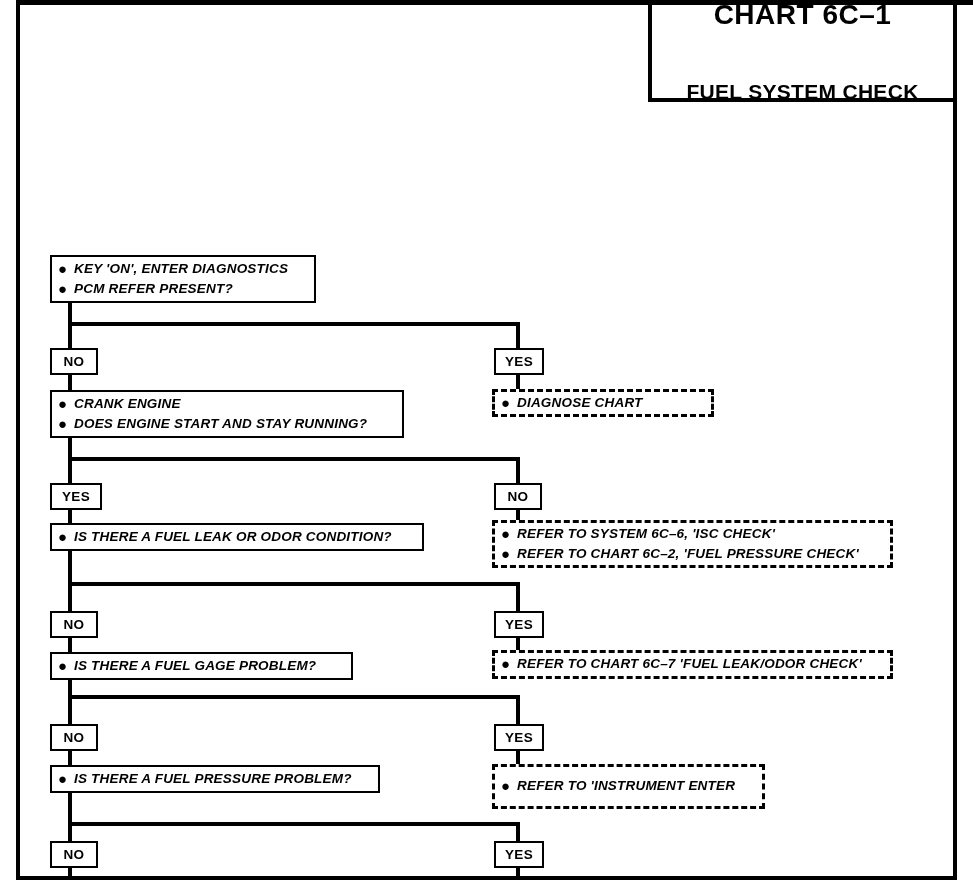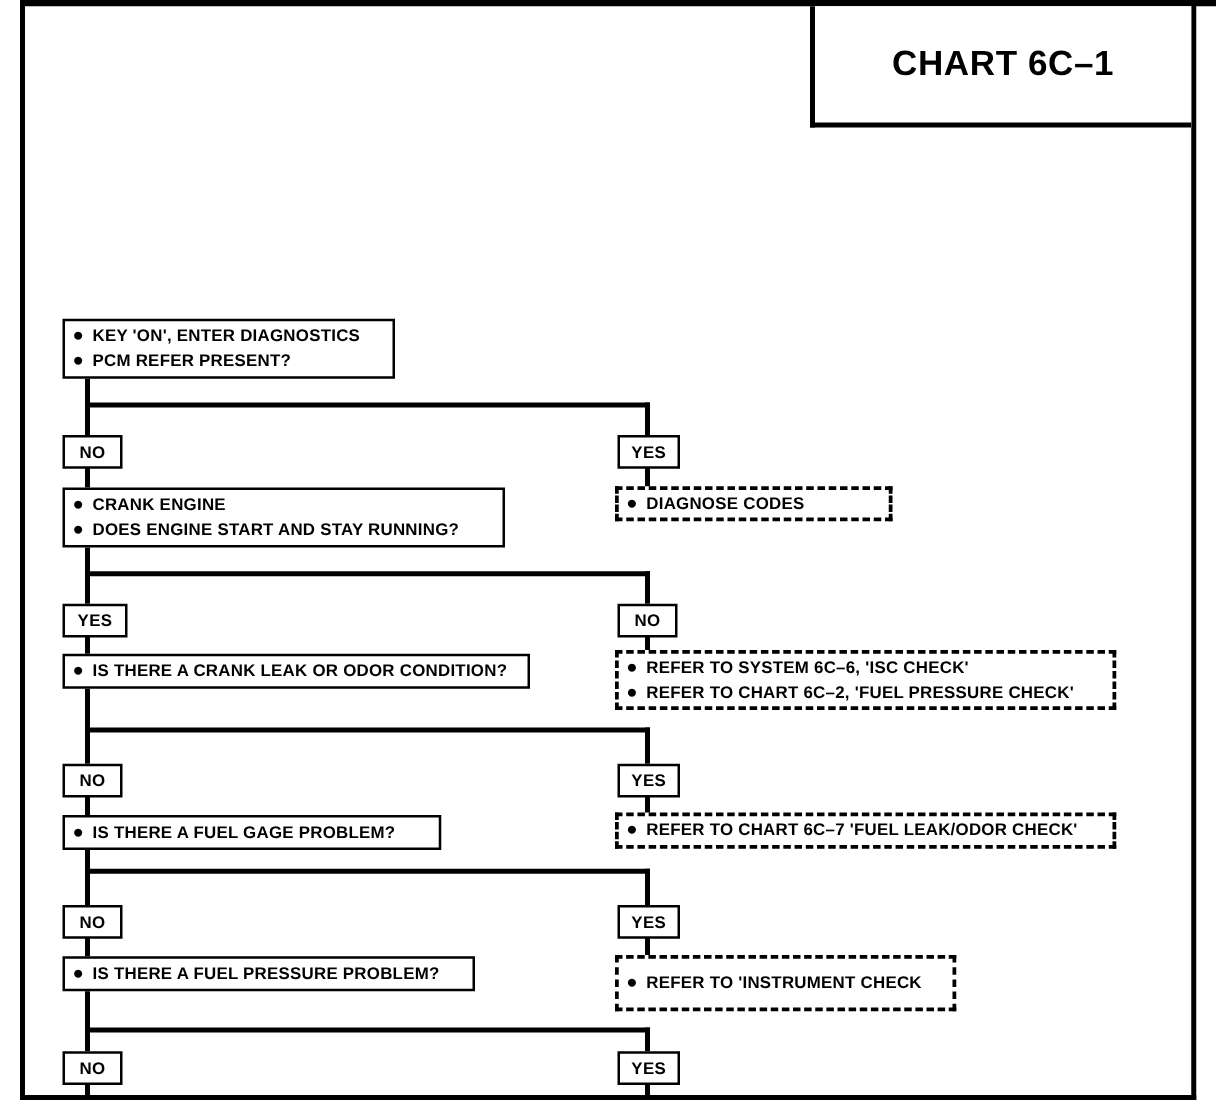--- a/index.html
+++ b/index.html
@@ -103,20 +103,21 @@
   }
   .bullet-line .dot {
     flex: 0 0 auto;
     width: 16px;
     text-align: left;
     font-size: 15px;
     line-height: 1.35;
   }
   .bullet-line .txt {
     flex: 1 1 auto;
+    font-style: italic;
   }
   .cont-line {
     font-size: 13.5px;
     font-weight: bold;
     letter-spacing: 0.2px;
     color: #000;
     line-height: 1.45;
     padding-left: 16px;
     white-space: nowrap;
   }
@@ -154,20 +155,21 @@
 
 <div id="page">
 
   <div class="frame-top"></div>
   <div class="frame-left"></div>
   <div class="frame-right"></div>
   <div class="frame-bottom"></div>
 
   <div class="title-box">
     <div class="title-main">CHART 6C–1</div>
+    <div class="title-sub">FUEL SYSTEM CHECK</div>
   </div>
 
   <div class="node" style="left:50px; top:255px; width:266px; height:48px;">
     <div class="bullet-line">
       <span class="dot">●</span>
       <span class="txt">KEY 'ON', ENTER DIAGNOSTICS</span>
     </div>
     <div class="bullet-line">
       <span class="dot">●</span>
       <span class="txt">PCM REFER PRESENT?</span>
@@ -192,39 +194,39 @@
     </div>
     <div class="bullet-line">
       <span class="dot">●</span>
       <span class="txt">DOES ENGINE START AND STAY RUNNING?</span>
     </div>
   </div>
 
   <div class="node dashed" style="left:492px; top:389px; width:222px; height:28px;">
     <div class="bullet-line">
       <span class="dot">●</span>
-      <span class="txt">DIAGNOSE CODES</span>
+      <span class="txt">DIAGNOSE CHART</span>
     </div>
   </div>
 
   <div class="v-line" style="left:68px; top:438px; height:23px;"></div>
   <div class="h-line" style="left:68px; top:457px; width:452px;"></div>
   <div class="v-line" style="left:68px; top:457px; height:28px;"></div>
   <div class="v-line" style="left:516px; top:457px; height:28px;"></div>
 
   <div class="chip" style="left:50px; top:483px; width:52px;">YES</div>
   <div class="chip" style="left:494px; top:483px; width:48px;">NO</div>
 
   <div class="v-line" style="left:68px; top:509px; height:15px;"></div>
   <div class="v-line" style="left:516px; top:509px; height:15px;"></div>
 
   <div class="node" style="left:50px; top:523px; width:374px; height:28px;">
     <div class="bullet-line">
       <span class="dot">●</span>
-      <span class="txt">IS THERE A CRANK LEAK OR ODOR CONDITION?</span>
+      <span class="txt">IS THERE A FUEL LEAK OR ODOR CONDITION?</span>
     </div>
   </div>
 
   <div class="node dashed" style="left:492px; top:520px; width:401px; height:48px;">
     <div class="bullet-line">
       <span class="dot">●</span>
       <span class="txt">REFER TO SYSTEM 6C–6, 'ISC CHECK'</span>
     </div>
     <div class="bullet-line">
       <span class="dot">●</span>
@@ -271,21 +273,21 @@
   <div class="node" style="left:50px; top:765px; width:330px; height:28px;">
     <div class="bullet-line">
       <span class="dot">●</span>
       <span class="txt">IS THERE A FUEL PRESSURE PROBLEM?</span>
     </div>
   </div>
 
   <div class="node dashed" style="left:492px; top:764px; width:273px; height:45px;">
     <div class="bullet-line">
       <span class="dot">●</span>
-      <span class="txt">REFER TO 'INSTRUMENT CHECK</span>
+      <span class="txt">REFER TO 'INSTRUMENT ENTER</span>
     </div>
   </div>
 
   <div class="v-line" style="left:68px; top:793px; height:40px;"></div>
   <div class="h-line" style="left:68px; top:822px; width:452px;"></div>
   <div class="v-line" style="left:68px; top:822px; height:20px;"></div>
   <div class="v-line" style="left:516px; top:822px; height:20px;"></div>
 
   <div class="chip" style="left:50px; top:841px; width:48px;">NO</div>
   <div class="chip" style="left:494px; top:841px; width:50px;">YES</div>

